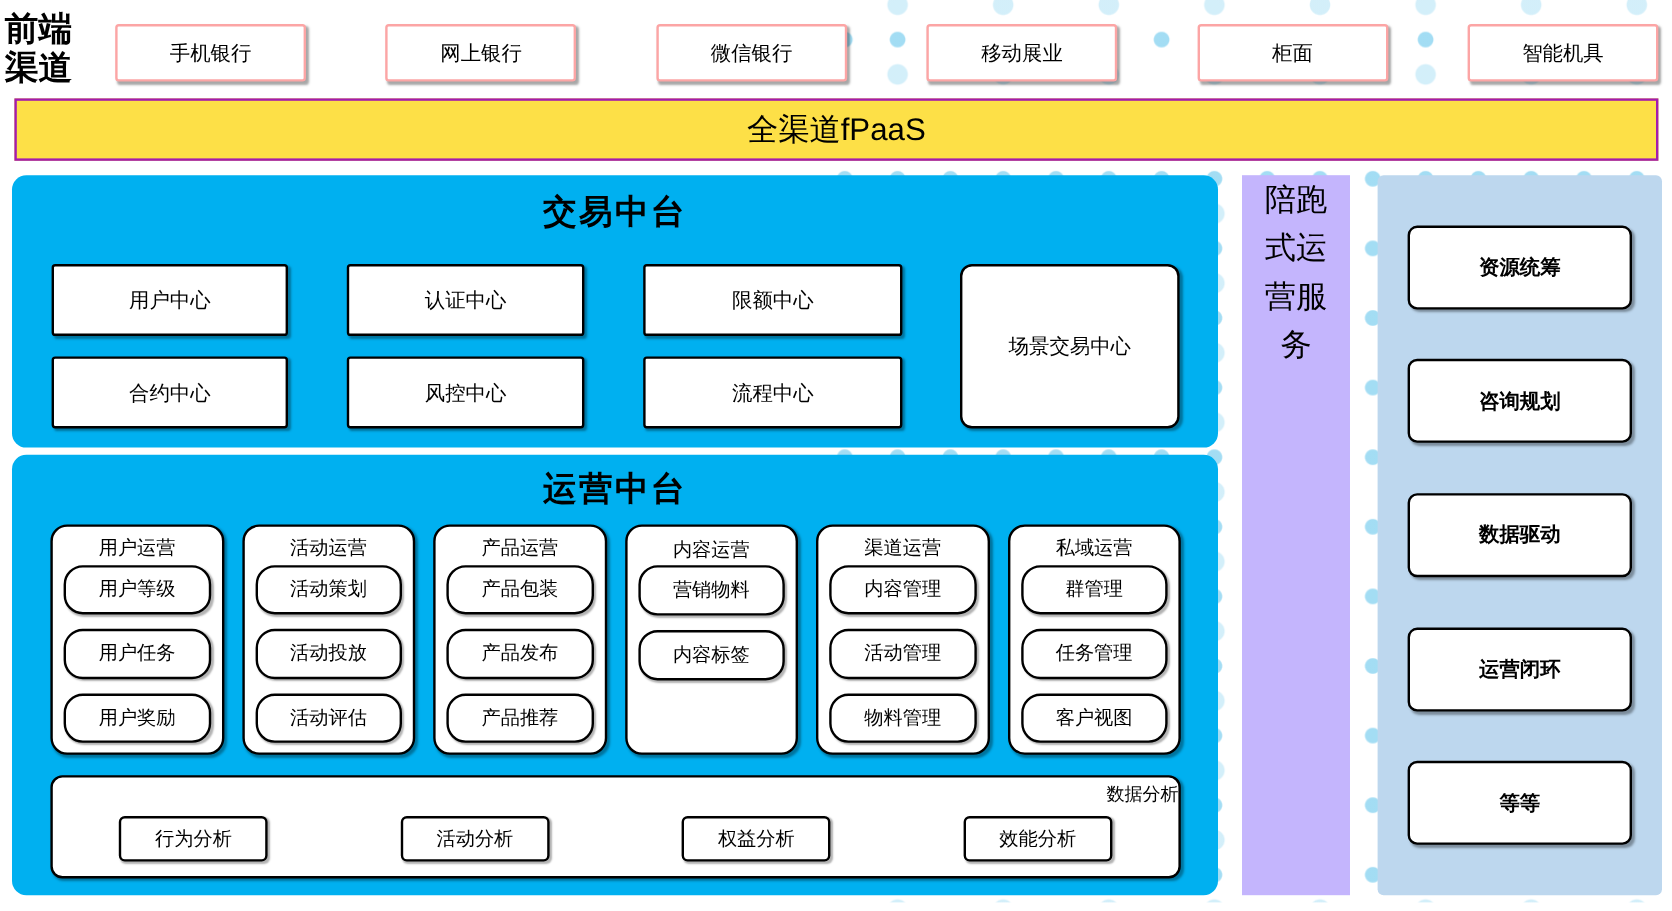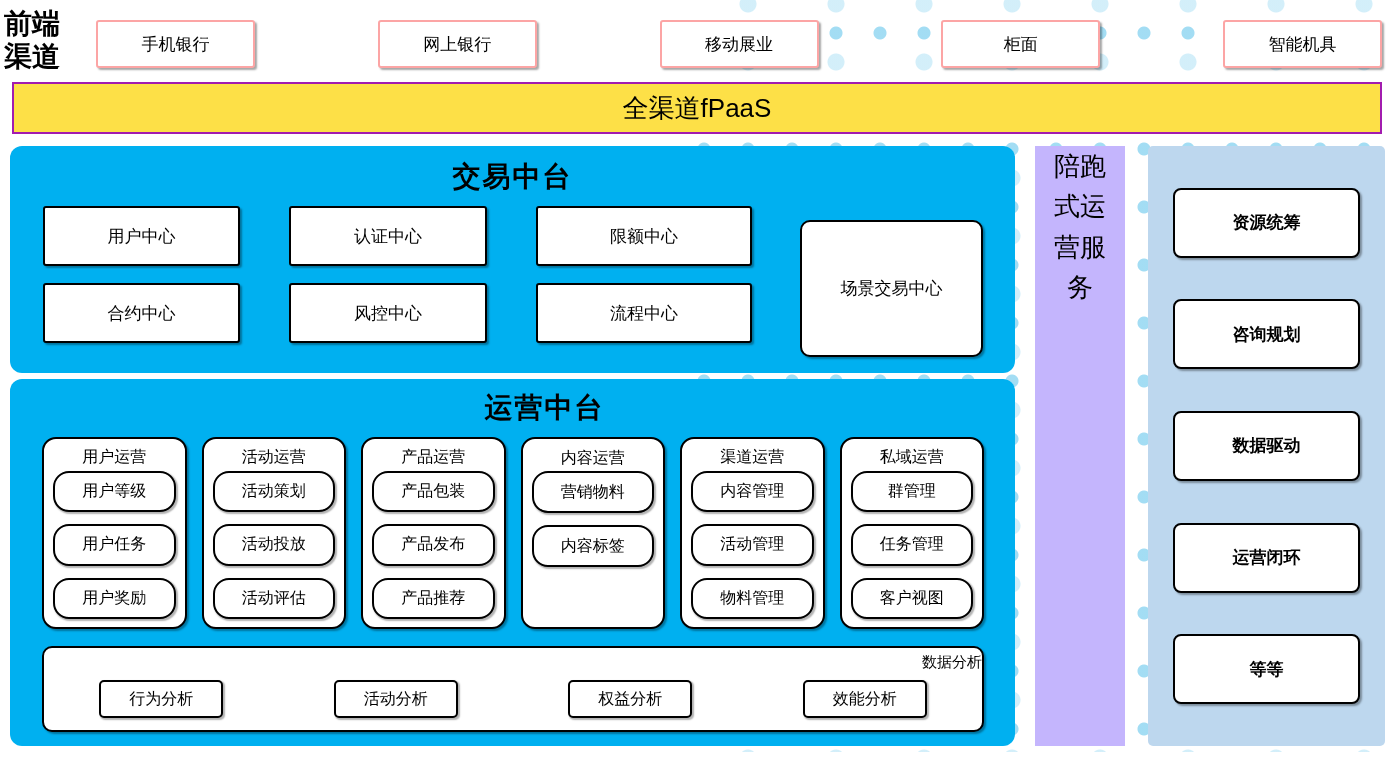--- a/index.html
+++ b/index.html
@@ -40,21 +40,21 @@
   .block-title{position:absolute;left:0;width:100%;text-align:center;font-size:28px;font-weight:bold;letter-spacing:2px;}
   .trade{left:10px;top:146px;width:1005px;height:227px;}
   .ops{left:10px;top:379px;width:1005px;height:367px;}
 
   .wbox{
     background:#fff;border:2px solid #000;display:flex;align-items:center;justify-content:center;
     box-shadow:2px 2px 2px rgba(0,0,0,0.35);box-sizing:border-box;
   }
   
   .trade-grid{
-    position:absolute;left:33px;top:60px;
+    position:absolute;left:33px;top:74px;
     display:grid;grid-template-columns:197px 198px 216px;grid-column-gap:49px;grid-row-gap:17px;
   }
   .trade-grid .wbox{height:60px;border-radius:3px;font-size:17px;}
   .tall-box{position:absolute;left:790px;top:74px;width:183px;height:137px;border-radius:10px;font-size:17px;}
 
   
   .ops-cols{position:absolute;left:32px;top:58px;width:942px;height:192px;display:flex;gap:15px;}
   .ops-col{
     flex:1;background:#fff;border:2px solid #000;border-radius:14px;box-sizing:border-box;
     display:flex;flex-direction:column;align-items:center;padding:6px 9px 8px 9px;
@@ -90,20 +90,21 @@
 <body>
 
 <div class="canvas">
 
   <div class="dots"></div>
 
   <div class="layer front-label">前端渠道</div>
   <div class="layer channel-row">
     <div class="channel-box">手机银行</div>
     <div class="channel-box">网上银行</div>
+    <div class="channel-box">微信银行</div>
     <div class="channel-box">移动展业</div>
     <div class="channel-box">柜面</div>
     <div class="channel-box">智能机具</div>
   </div>
 
   <div class="layer fpaas">
     <span>全渠道fPaaS</span>
   </div>
 
   <div class="layer block trade">
@@ -113,21 +114,21 @@
       <div class="wbox">认证中心</div>
       <div class="wbox">限额中心</div>
       <div class="wbox">合约中心</div>
       <div class="wbox">风控中心</div>
       <div class="wbox">流程中心</div>
     </div>
     <div class="wbox tall-box">场景交易中心</div>
   </div>
 
   <div class="layer block ops">
-    <div class="block-title" style="top:10px;padding-left:32px;">运营中台</div>
+    <div class="block-title" style="top:10px;">运营中台</div>
 
     <div class="ops-cols">
       <div class="ops-col">
         <div class="ops-col-header">用户运营</div>
         <div class="wbox">用户等级</div>
         <div class="wbox">用户任务</div>
         <div class="wbox">用户奖励</div>
       </div>
       <div class="ops-col">
         <div class="ops-col-header">活动运营</div>

